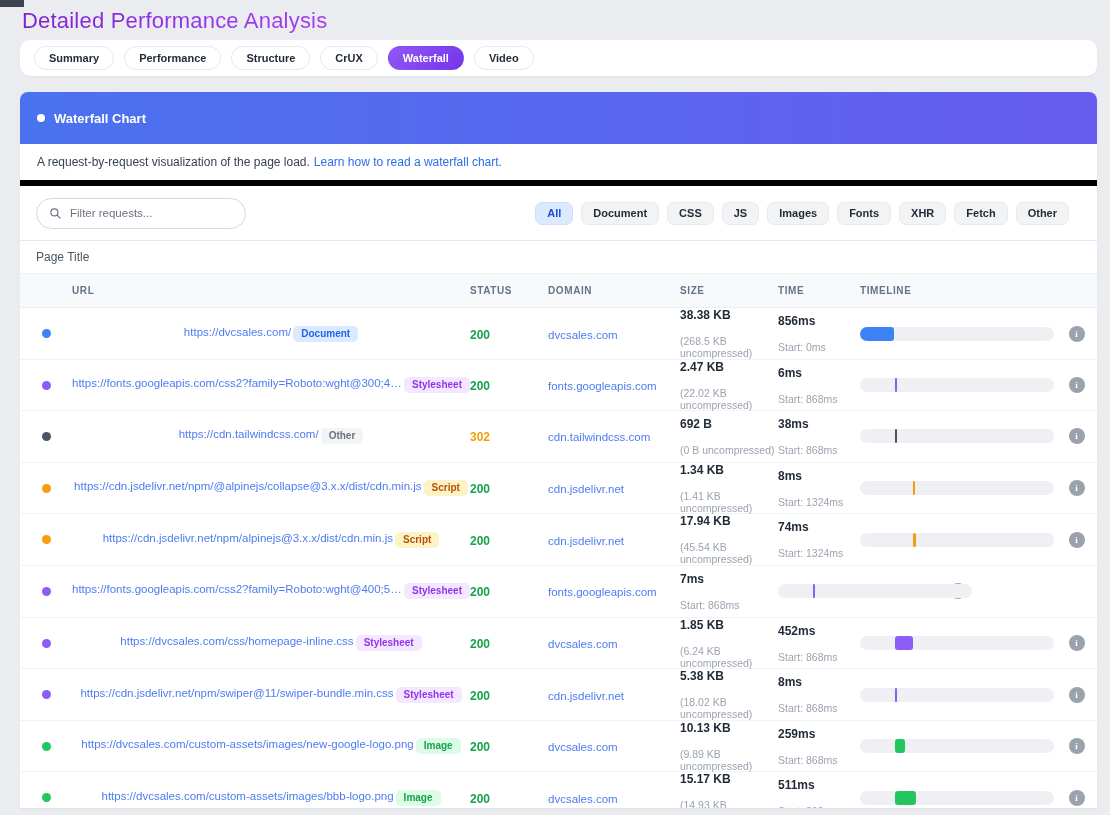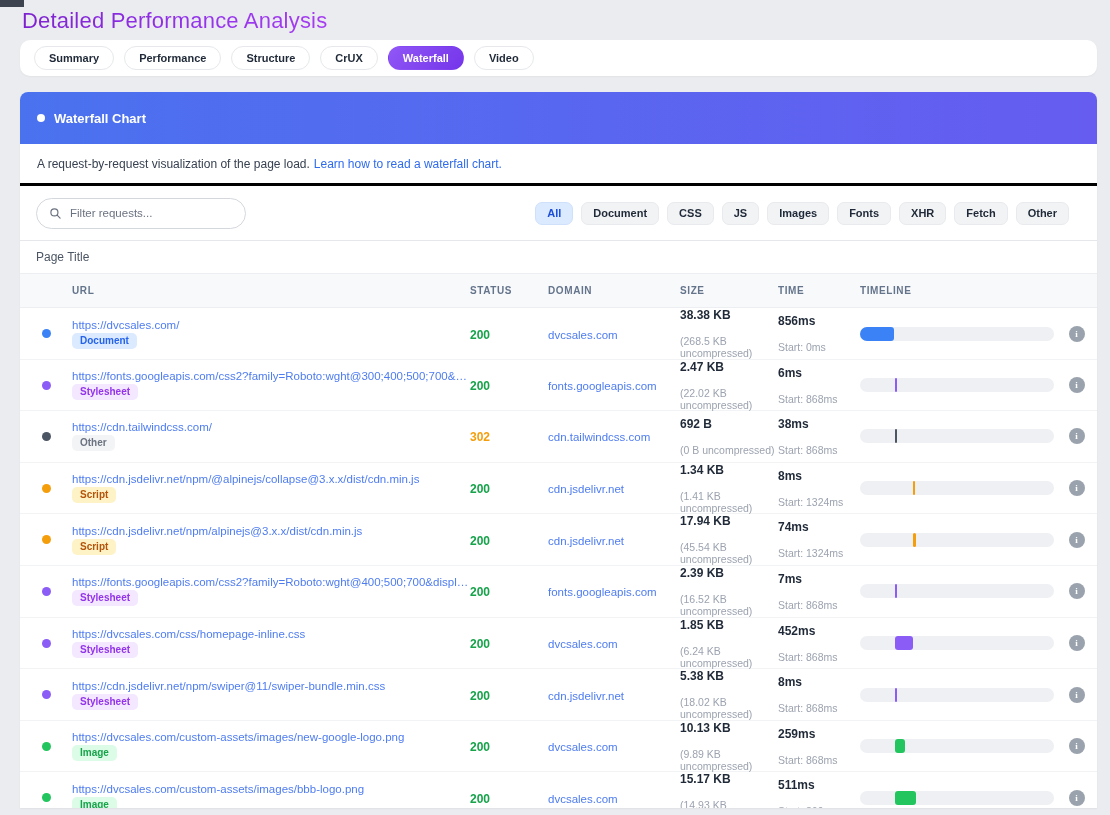--- a/index.html
+++ b/index.html
@@ -34,21 +34,21 @@
   }
   .panel-header {
     height:52px; background:linear-gradient(90deg,#4a72ef,#665cf0);
     display:flex; align-items:center; gap:9px; padding:0 17px;
     color:#fff; font-size:13px; font-weight:700;
   }
   .bullet-dot { width:8px; height:8px; border-radius:50%; background:#fff; }
 
   .panel-desc {
     height:42px; display:flex; align-items:center; padding:0 17px;
-    font-size:12px; color:#374151; border-bottom:3px solid #000000;
+    font-size:12px; color:#374151; border-bottom:6px solid #000000;
   }
   .panel-desc a { color:#2f6bed; text-decoration:none; margin-left:4px; cursor:pointer; }
 
   .filter-row {
     height:55px; display:flex; align-items:center; justify-content:space-between;
     padding:0 28px 0 16px; border-bottom:1px solid #e5e7eb;
   }
   .search-box {
     width:210px; height:31px; border:1px solid #d4d8dd; border-radius:16px;
     display:flex; align-items:center; gap:8px; padding:0 12px; background:#fff;
@@ -79,21 +79,21 @@
   .table-header {
     height:35px; background:#f8f9fb; border-top:1px solid #eceef1; border-bottom:1px solid #eceef1;
   }
   .table-header .hcell {
     font-size:10px; font-weight:700; letter-spacing:.6px; color:#64748b; text-transform:uppercase;
   }
 
   .row { height:51.6px; border-bottom:1px solid #f1f3f5; background:#fff; }
   .cell-dot { display:flex; justify-content:center; }
   .req-dot { width:9px; height:9px; border-radius:50%; }
-  .cell-url { display:flex; flex-direction:column; justify-content:center; gap:2px; overflow:hidden; }
+  .cell-url { display:flex; flex-direction:row; justify-content:center; gap:2px; overflow:hidden; }
   .url-link { font-size:11.5px; color:#4e7cf0; text-decoration:none; white-space:nowrap; overflow:hidden; text-overflow:ellipsis; cursor:pointer; }
   .badge {
     align-self:flex-start; font-size:10px; font-weight:700;
     padding:3px 8px; border-radius:5px; line-height:1;
   }
   .status-code { font-size:12px; font-weight:700; }
   .domain-link { font-size:11.5px; color:#4e7cf0; text-decoration:none; cursor:pointer; }
   .main-val { font-size:12px; font-weight:700; color:#1f2937; }
   .sub-val { font-size:10.5px; color:#9ca3af; margin-top:13px; }
   .cell-timeline { padding-right:2px; }
@@ -311,24 +311,20 @@
     <div class="cell-dot">
           <span class="req-dot" style="background: rgb(139, 92, 246);"></span>
         </div>
     <div class="cell-url">
       <a class="url-link">https://fonts.googleapis.com/css2?family=Roboto:wght@400;500;700&amp;display=swap</a>
       <span class="badge" style="background: rgb(243, 232, 255); color: rgb(147, 51, 234);">Stylesheet</span>
     </div>
     <div><span class="status-code" style="color: rgb(22, 163, 74);">200</span></div>
     <div><a class="domain-link">fonts.googleapis.com</a></div>
     <div>
-      <div class="main-val">2.39 KB</div>
-      <div class="sub-val">(16.52 KB uncompressed)</div>
-    </div>
-    <div>
       <div class="main-val">7ms</div>
       <div class="sub-val">Start: 868ms</div>
     </div>
     <div class="cell-timeline">
       <div class="track">
         <div class="bar" style="left: 18.027%; width: 2px; background: rgb(139, 92, 246);"></div>
       </div>
     </div>
     <div class="cell-info">
           <span class="info-icon">i</span>

